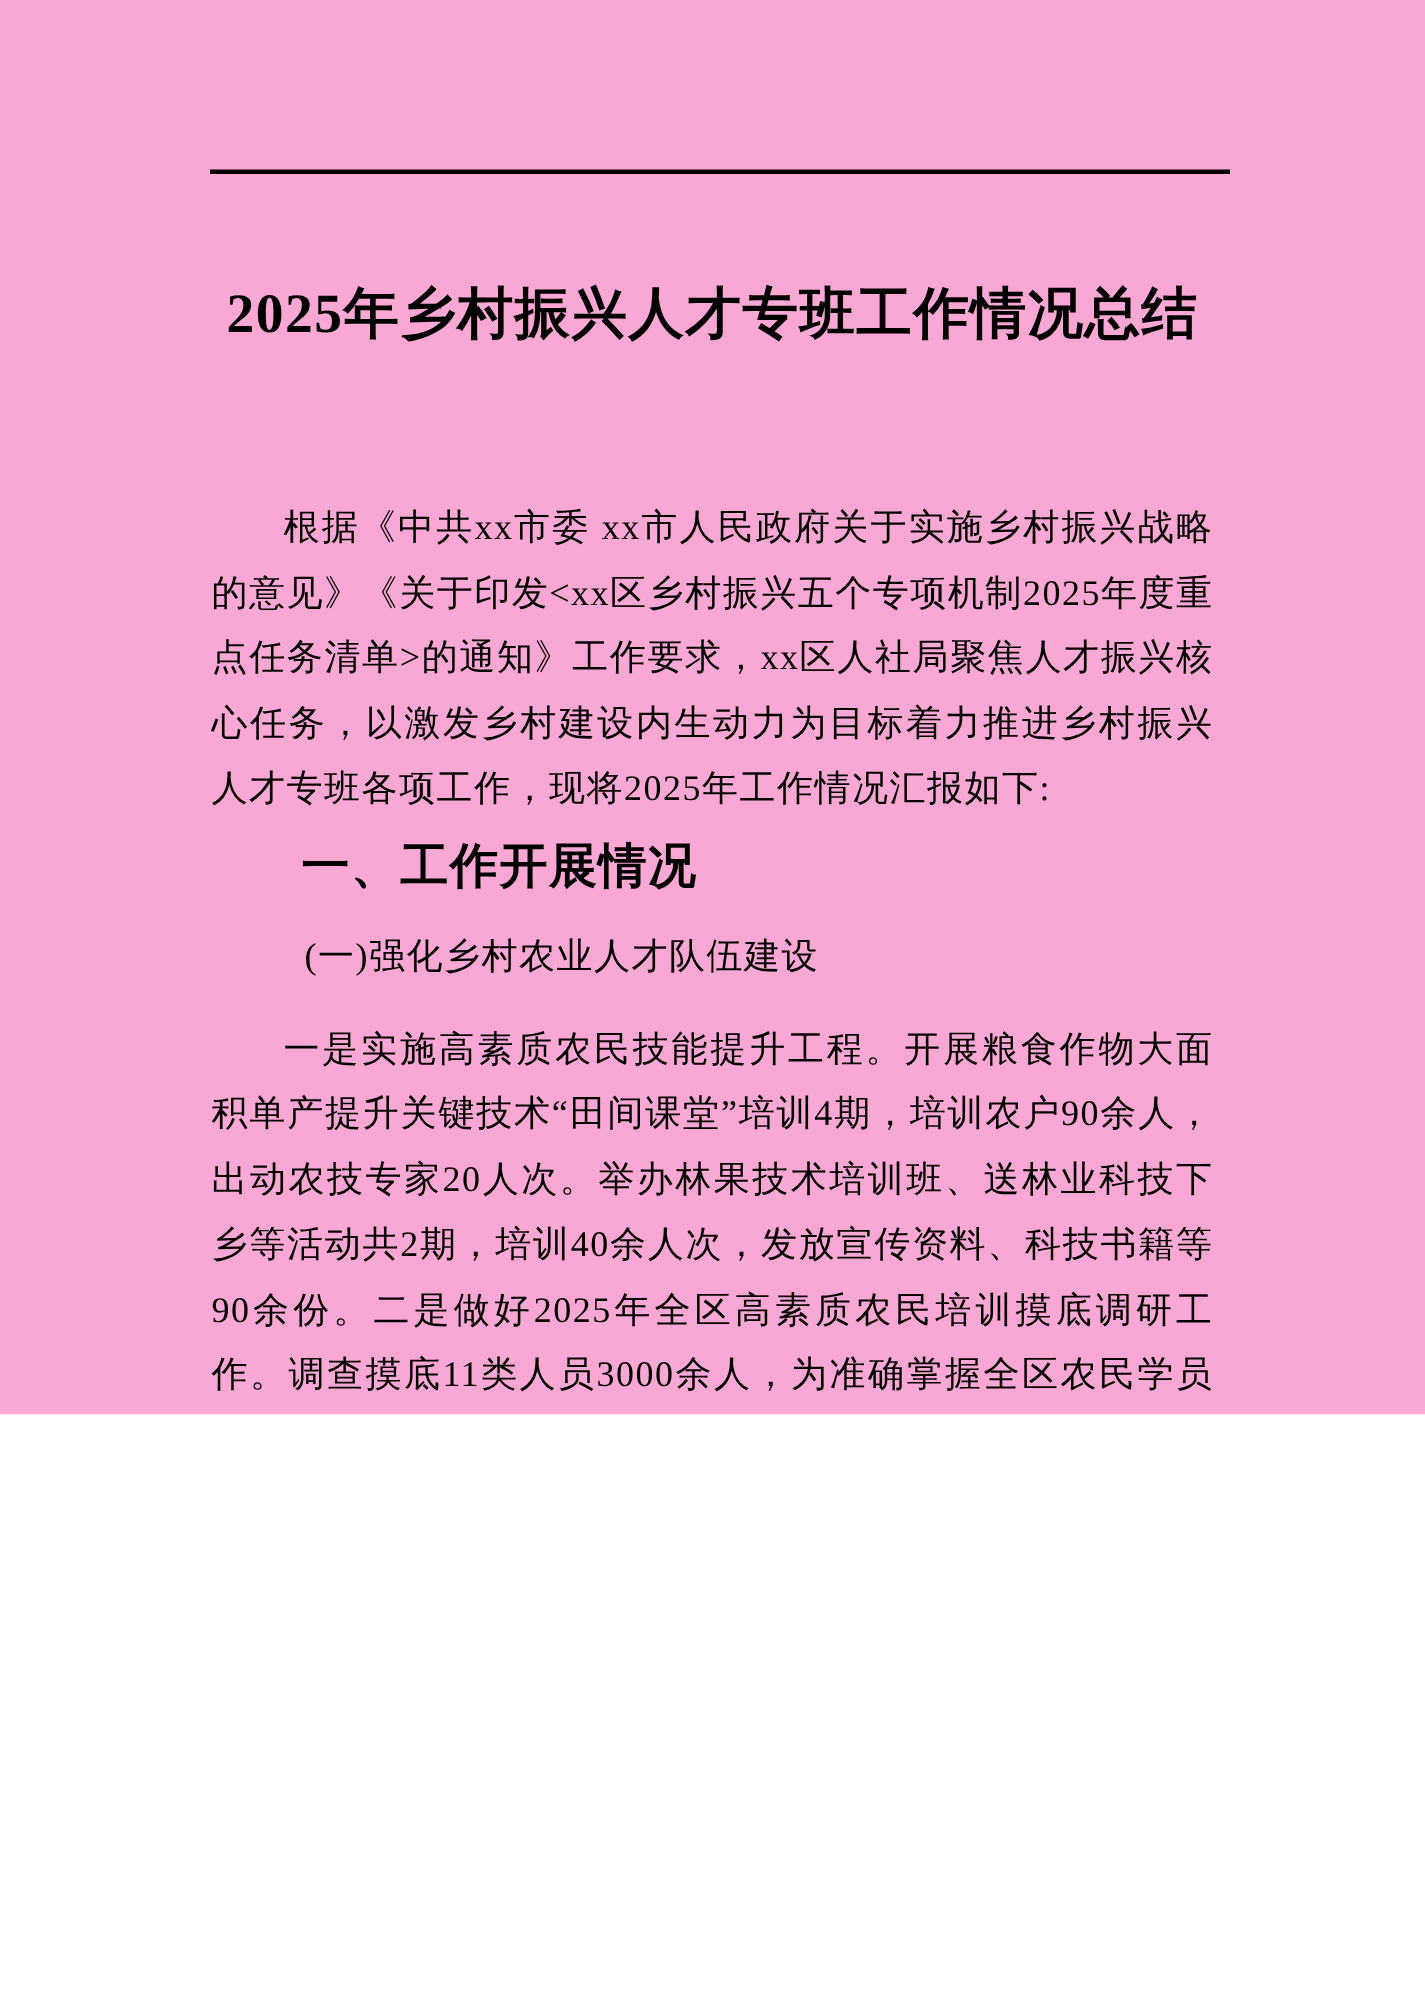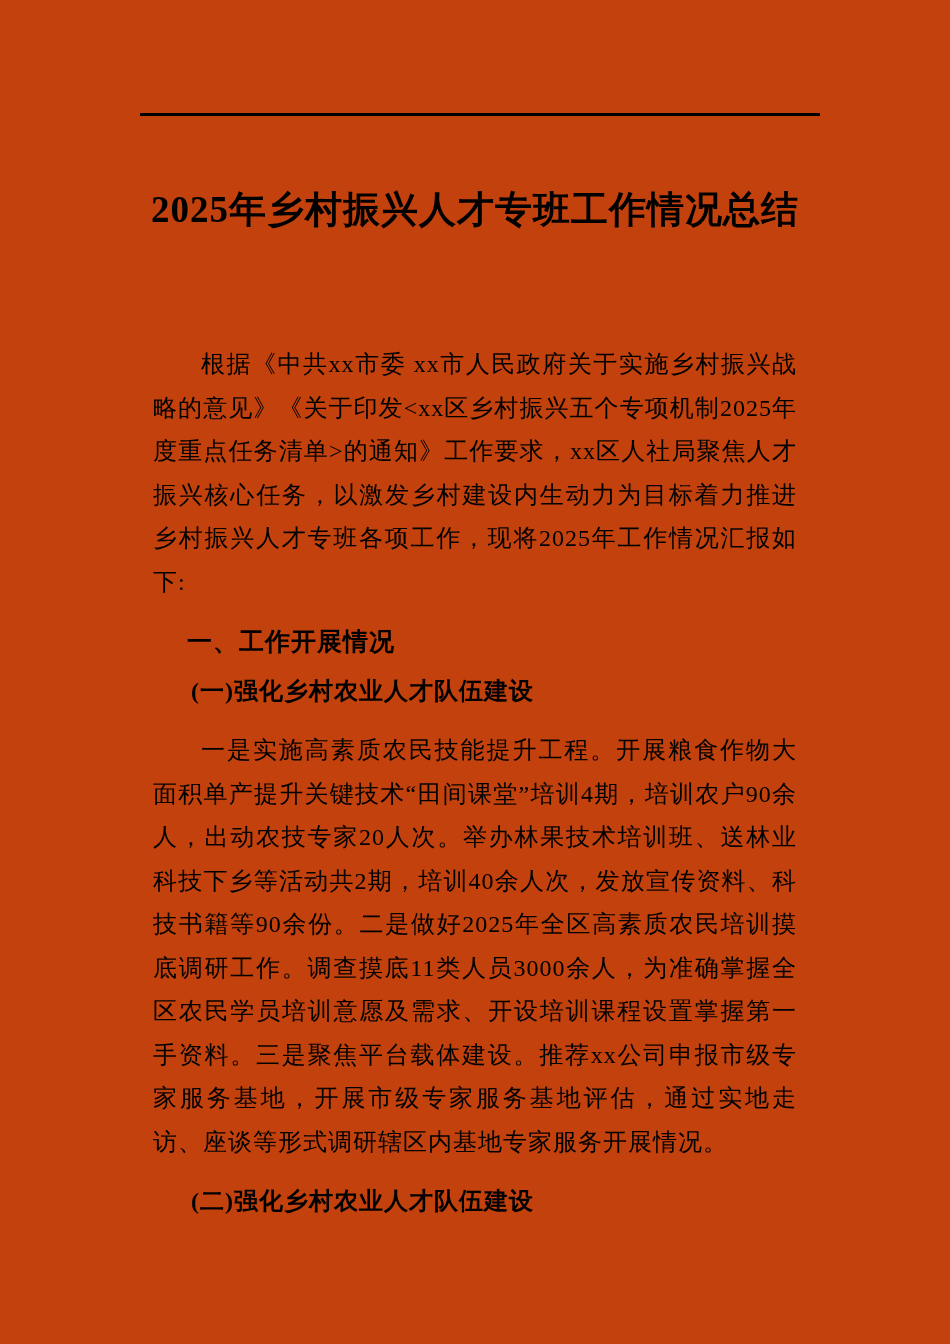--- a/index.html
+++ b/index.html
@@ -3,22 +3,22 @@
 <meta charset="utf-8">
 <style>
   html, body {
     margin: 0;
     padding: 0;
     background: #ffffff;
   }
   .page {
     position: relative;
     width: 950px;
-    height: 1344px;
-    background: #c2410c;
+    height: 943px;
+    background: #f9a8d4;
     color: #000000;
     font-family: "Liberation Serif", "DejaVu Serif", serif;
     overflow: hidden;
   }
   .header-rule {
     position: absolute;
     top: 113px;
     left: 140px;
     width: 680px;
     height: 3px;
@@ -41,38 +41,38 @@
     position: absolute;
     top: 327px;
     left: 137px;
     width: 676px;
     font-size: 24px;
     line-height: 43.5px;
     letter-spacing: 1px;
     text-align: justify;
   }
   .content p.body-text {
-    margin: 16px;
+    margin: 4px;
     text-indent: 2em;
     font-weight: normal;
   }
   .heading1 {
     margin: 7px 0 0 0;
-    font-size: 25px;
+    font-size: 32px;
     line-height: 43.5px;
     font-weight: bold;
     text-indent: 2em;
     letter-spacing: 1px;
     font-family: "Liberation Sans", "DejaVu Sans", sans-serif;
   }
   .heading2 {
-    margin: 6px;
+    margin: 18px;
     font-size: 24px;
     line-height: 43.5px;
-    font-weight: bold;
+    font-weight: normal;
     text-indent: 2em;
     letter-spacing: 1px;
     font-family: "Liberation Serif", "DejaVu Serif", serif;
   }
 </style>
 </head>
 <body>
 
 <div class="page">
   <div class="header-rule"></div>

